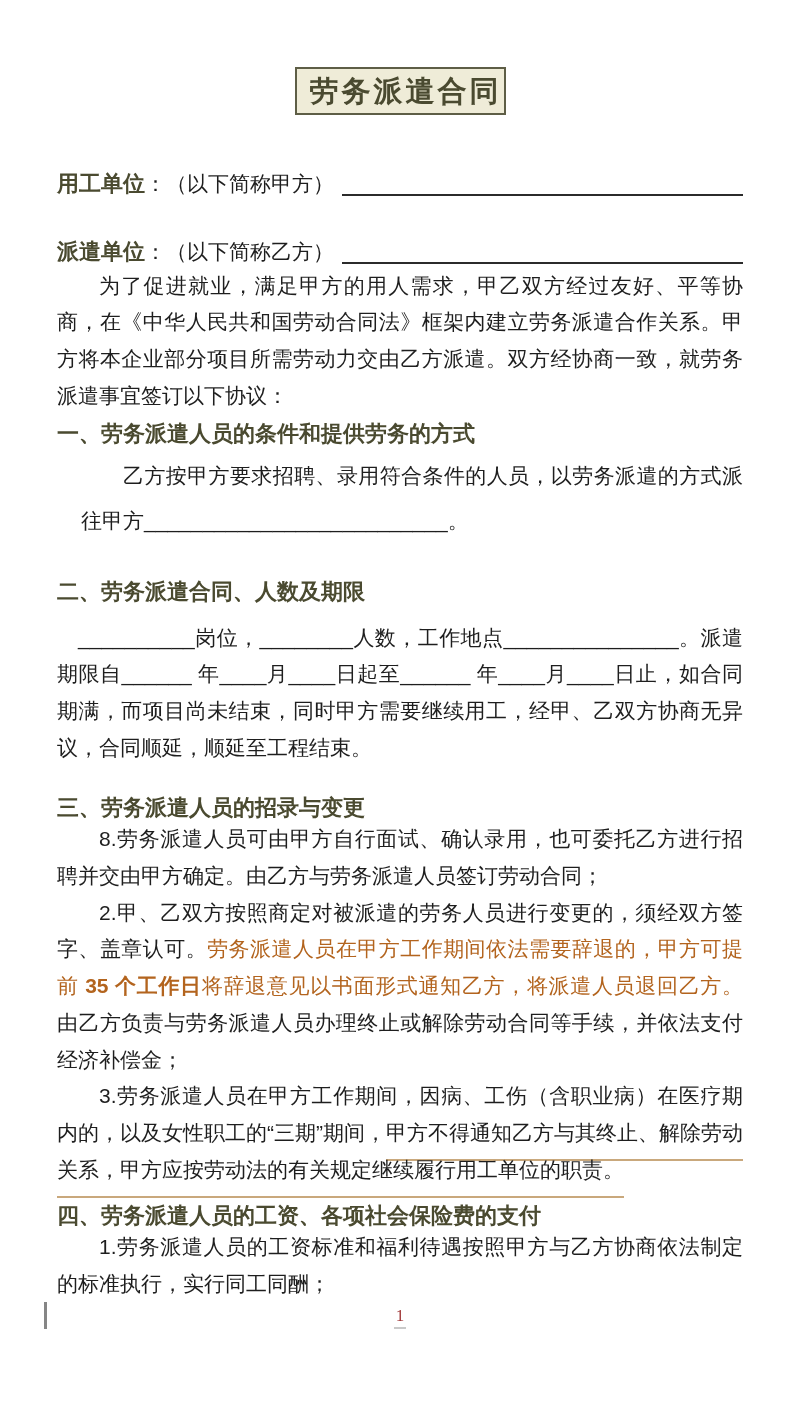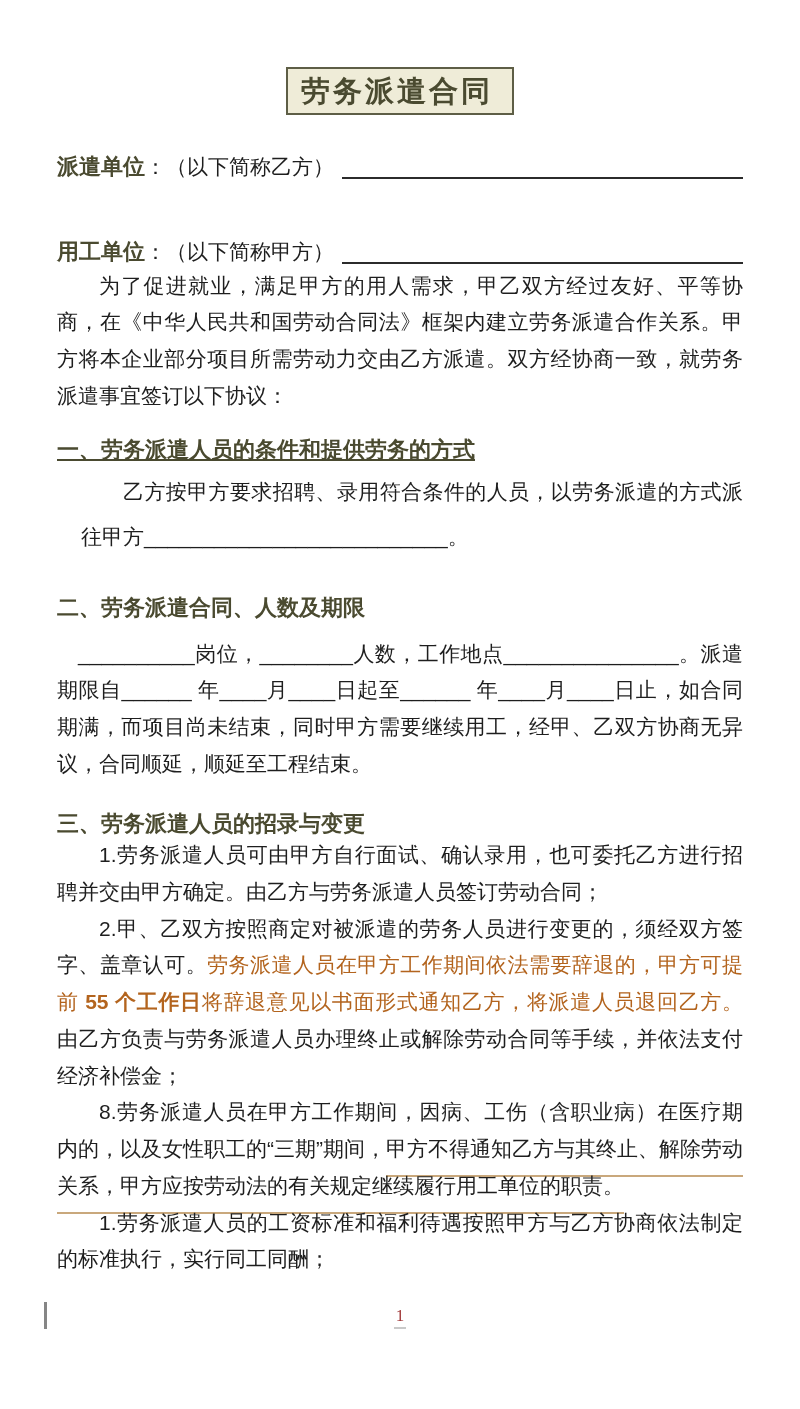--- a/index.html
+++ b/index.html
@@ -15,21 +15,21 @@
   
   .title-row { text-align:center; }
   .title-box {
     display:inline-block;
     border:2px solid #5e5e46;
     background:#efecd8;
     color:#4a4a30;
     font-weight:bold;
     font-size:29px;
     line-height:1;
-    padding:8px 19px 7px 13px;
+    padding:8px 2px 7px 13px;
     letter-spacing:3px;
   }
 
   
   .party-line {
     display:flex; align-items:baseline;
     font-size:21px; line-height:1.4;
     white-space:nowrap;
   }
   .party-line.first { margin-top:54px; }
@@ -53,21 +53,21 @@
   .indent1 { text-indent:1em; }
   .preamble { margin-top:0; }
 
   
   .sec-heading {
     font-size:22px;
     font-weight:bold;
     color:#4a4a30;
     line-height:1.2;
   }
-  .h1 { margin-top:22px;text-decoration:underline; }
+  .h1 { margin-top:6px; }
   .h2 { margin-top:36px; }
   .h3 { margin-top:28px; }
   .h4 { margin-top:14px; }
   .after-heading { margin-top:6px; }
 
   .s1-body { line-height:2.15;margin-left:24px; }
   .s2-body { margin-top:14px; }
 
   .accent { color:#b3641e; }
   .accent-bold { color:#b3641e; font-weight:bold; }
@@ -99,45 +99,46 @@
 </head>
 <body>
 
 <div class="page">
   <div class="content">
 
     <div class="title-row">
       <div class="title-box">劳务派遣合同</div>
     </div>
 
+    <div class="party-line first">
+      <span class="party-label">用工单位</span>
+      <span class="party-rest">：（以下简称甲方）</span>
+      <span class="blank-line"></span>
+    </div>
+
     <div class="party-line second">
       <span class="party-label">派遣单位</span>
       <span class="party-rest">：（以下简称乙方）</span>
-      <span class="blank-line"></span>
-    </div>
-
-    <div class="party-line first">
-      <span class="party-label">用工单位</span>
-      <span class="party-rest">：（以下简称甲方）</span>
       <span class="blank-line"></span>
     </div>
 
     <p class="para indent2 preamble">为了促进就业，满足甲方的用人需求，甲乙双方经过友好、平等协商，在《中华人民共和国劳动合同法》框架内建立劳务派遣合作关系。甲方将本企业部分项目所需劳动力交由乙方派遣。双方经协商一致，就劳务派遣事宜签订以下协议：</p>
 
     <h2 class="sec-heading h1">一、劳务派遣人员的条件和提供劳务的方式</h2>
     <p class="para indent2 after-heading s1-body"><span>乙方按甲方要求招聘、录用符合条件的人员，以劳务派遣的方式派往甲方</span><span>__________________________</span><span>。</span></p>
 
     <h2 class="sec-heading h2">二、劳务派遣合同、人数及期限</h2>
     <p class="para indent1 s2-body">__________岗位，________人数，工作地点_______________。派遣期限自______ 年____月____日起至______ 年____月____日止，如合同期满，而项目尚未结束，同时甲方需要继续用工，经甲、乙双方协商无异议，合同顺延，顺延至工程结束。</p>
 
     <h2 class="sec-heading h3">三、劳务派遣人员的招录与变更</h2>
-    <p class="para indent2">1.劳务派遣人员可由甲方自行面试、确认录用，也可委托乙方进行招聘并交由甲方确定。由乙方与劳务派遣人员签订劳动合同；</p>
-    <p class="para indent2"><span>2.甲、乙双方按照商定对被派遣的劳务人员进行变更的，须经双方签字、盖章认可。</span><span class="accent">劳务派遣人员在甲方工作期间依法需要辞退的，甲方可提前 </span><span class="accent-bold">55 个工作日</span><span class="accent">将辞退意见以书面形式通知乙方，将派遣人员退回乙方。</span><span>由乙方负责与劳务派遣人员办理终止或解除劳动合同等手续，并依法支付经济补偿金；</span></p>
-    <p class="para indent2"><span>8.劳务派遣人员在甲方工作期间，因病、工伤（含职业病）在医疗期内的，以及女性职工的“三期”期间，</span><span class="tan-underline">甲方不得通知乙方与其终止、解除劳动关系，甲方应按劳动法的有关规定继续履行用工单位的职责。</span></p>
+    <p class="para indent2">8.劳务派遣人员可由甲方自行面试、确认录用，也可委托乙方进行招聘并交由甲方确定。由乙方与劳务派遣人员签订劳动合同；</p>
+    <p class="para indent2"><span>2.甲、乙双方按照商定对被派遣的劳务人员进行变更的，须经双方签字、盖章认可。</span><span class="accent">劳务派遣人员在甲方工作期间依法需要辞退的，甲方可提前 </span><span class="accent-bold">35 个工作日</span><span class="accent">将辞退意见以书面形式通知乙方，将派遣人员退回乙方。</span><span>由乙方负责与劳务派遣人员办理终止或解除劳动合同等手续，并依法支付经济补偿金；</span></p>
+    <p class="para indent2"><span>3.劳务派遣人员在甲方工作期间，因病、工伤（含职业病）在医疗期内的，以及女性职工的“三期”期间，</span><span class="tan-underline">甲方不得通知乙方与其终止、解除劳动关系，甲方应按劳动法的有关规定继续履行用工单位的职责。</span></p>
 
+    <h2 class="sec-heading h4">四、劳务派遣人员的工资、各项社会保险费的支付</h2>
     <p class="para indent2">1.劳务派遣人员的工资标准和福利待遇按照甲方与乙方协商依法制定的标准执行，实行同工同酬；</p>
 
   </div>
 
   <div class="page-number-wrap">
     <span class="page-number">1</span>
   </div>
 
   <div class="text-cursor"></div>
 </div>

